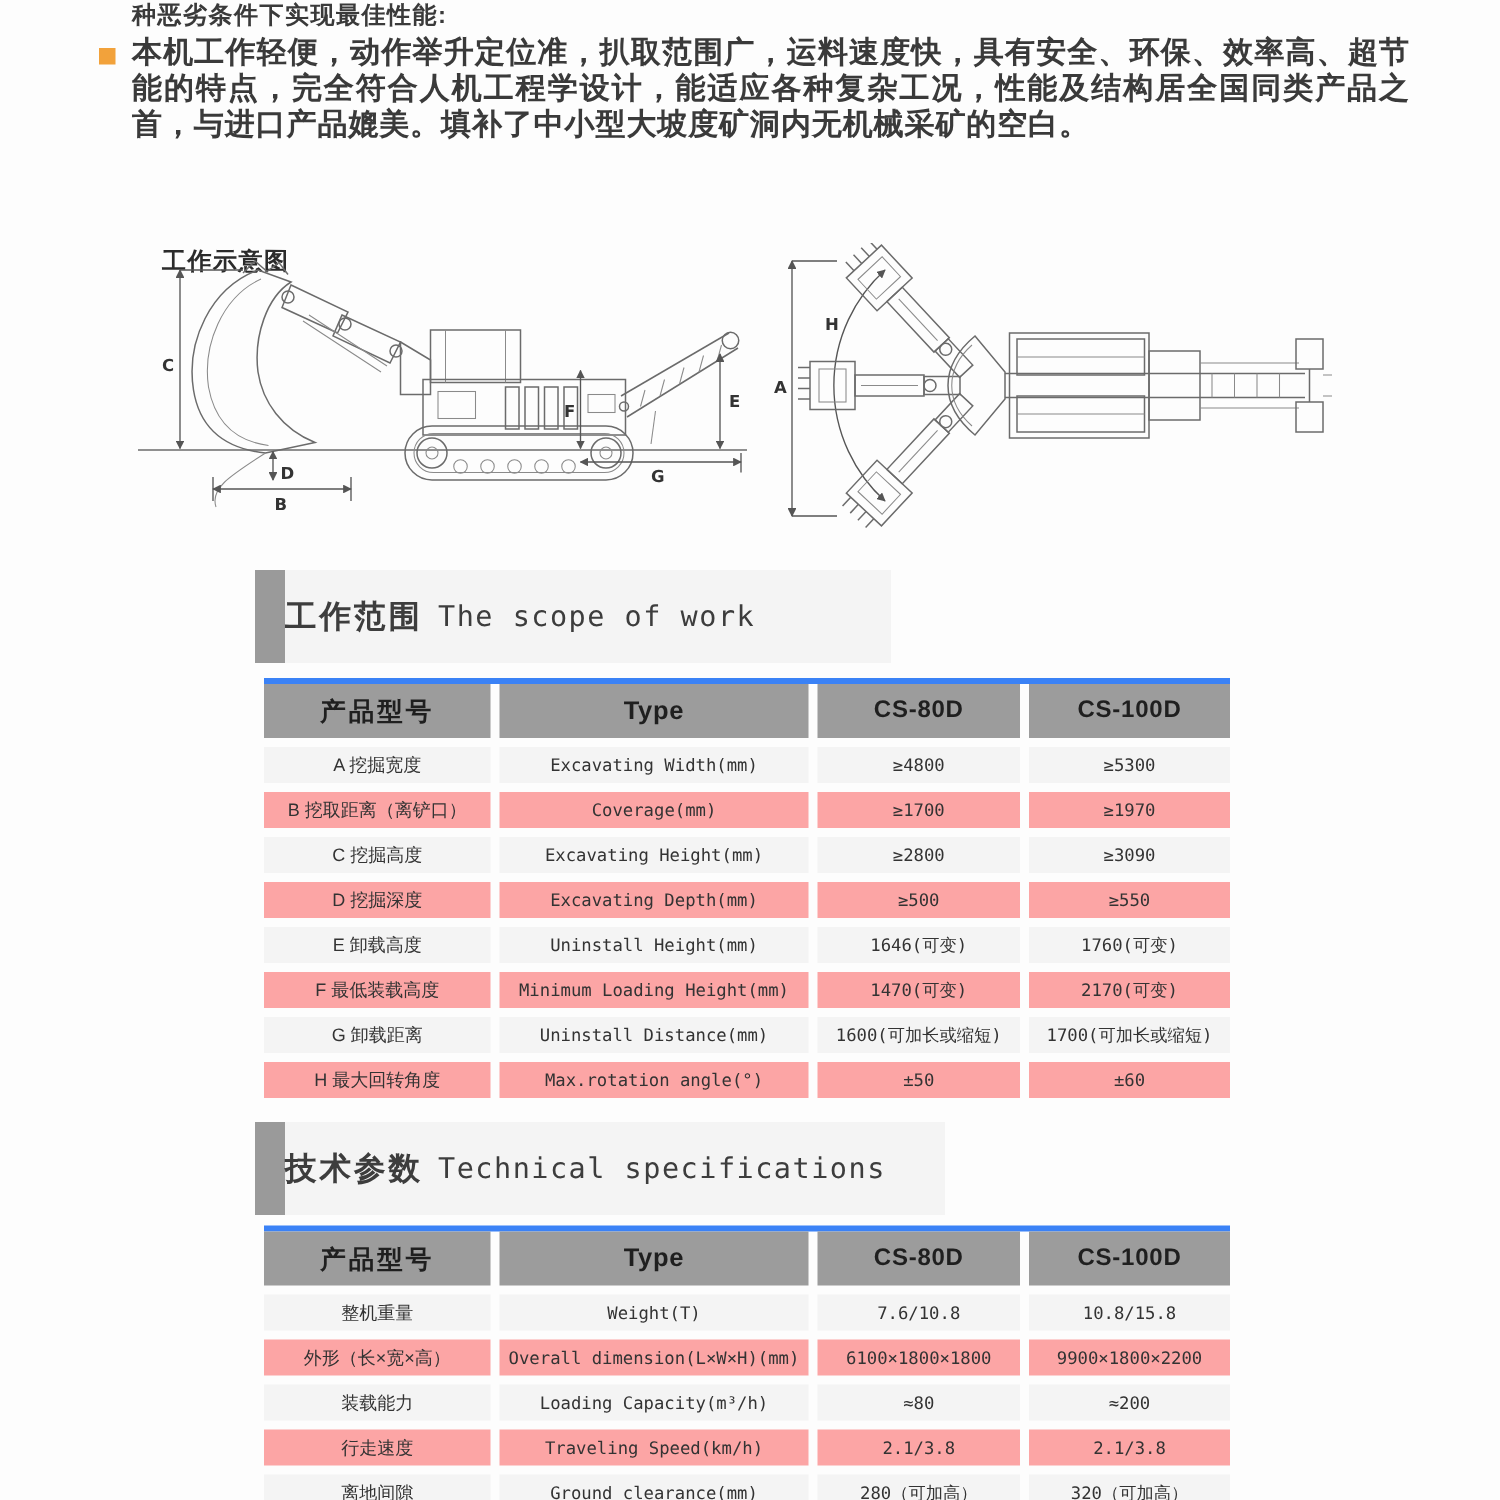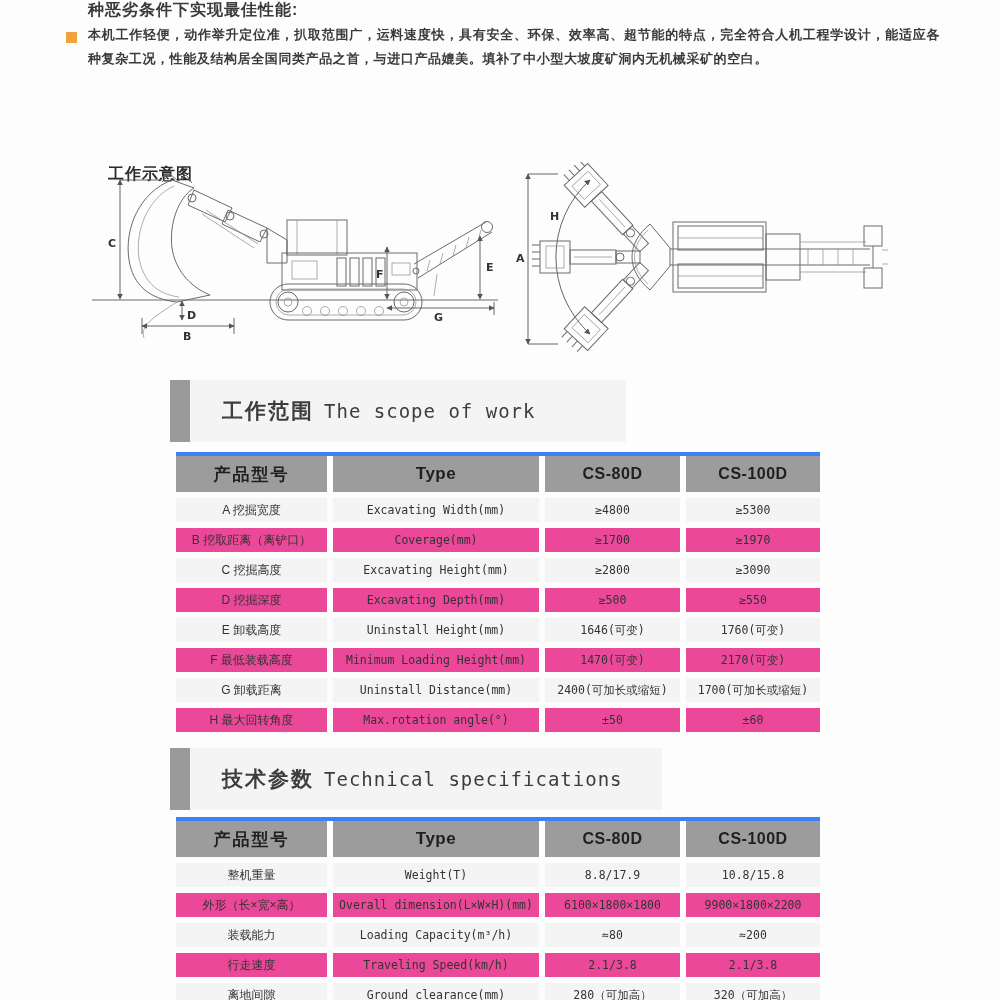--- a/index.html
+++ b/index.html
@@ -2,55 +2,55 @@
 <html><head>
 <meta charset="utf-8">
 <style>
   html,body{margin:0;padding:0;background:#fff;}
   .page{position:relative;width:1000px;height:1000px;background:#fdfdfd;overflow:hidden;
         font-family:"Liberation Sans",sans-serif;color:#333;}
   
   .intro-tail{position:absolute;left:88px;top:0px;width:860px;font-size:16px;font-weight:700;
               color:#3a3a3a;letter-spacing:1px;}
   .bullet-sq{position:absolute;left:66px;top:32px;width:11px;height:11px;background:#F2A23B;}
-  .bullet-par{position:absolute;left:88px;top:23px;width:852px;font-size:13px;font-weight:600;
+  .bullet-par{position:absolute;left:88px;top:23px;width:852px;font-size:20px;font-weight:600;
               color:#3a3a3a;line-height:24px;text-align:justify;letter-spacing:0.6px;}
   
   .diag-head{position:absolute;left:108px;top:136px;font-size:16px;font-weight:700;color:#2b2b2b;
              letter-spacing:1px;margin-top:28px;}
   
   .svg-wrap{position:absolute;}
   svg{display:block;}
   .ln{stroke:#6b6b6b;stroke-width:1;fill:none;}
   .lnt{stroke:#8a8a8a;stroke-width:0.7;fill:none;}
   .dim{stroke:#555;stroke-width:0.9;fill:none;}
   .dimtxt{font-family:"DejaVu Sans",sans-serif;font-size:11px;font-weight:700;fill:#333;}
   
   .section-title{position:absolute;left:170px;height:62px;display:flex;}
   .sec-bar{width:20px;background:#9a9a9a;}
-  .sec-box{width:404px;background:#f4f4f4;display:flex;align-items:center;padding-left:32px;}
+  .sec-box{width:404px;background:#f4f4f4;display:flex;align-items:center;padding-left:0;}
   .sec-cn{font-size:21px;font-weight:600;color:#3d3d3d;letter-spacing:2px;}
   .sec-en{font-size:19px;color:#3d3d3d;font-family:"DejaVu Sans Mono",monospace;margin-left:10px;
           letter-spacing:1px;}
   
   .tbl{position:absolute;left:176px;width:644px;}
   .thead{display:grid;grid-template-columns:151px 206px 135px 134px;column-gap:6px;
          border-top:4px solid #3b82f6;}
   .hcell{height:36px;background:#9c9c9c;display:flex;align-items:center;justify-content:center;
          font-weight:700;color:#1f1f1f;}
   .hcell.cn{font-size:17px;letter-spacing:2px;}
   .hcell.en{font-size:17px;letter-spacing:0.5px;}
   .hcell.model{font-size:16px;letter-spacing:0.5px;}
   .tbody{margin-top:6px;display:flex;flex-direction:column;gap:6px;}
   .trow{display:grid;grid-template-columns:151px 206px 135px 134px;column-gap:6px;height:24px;}
   .tcell{display:flex;align-items:center;justify-content:center;font-size:12px;color:#333;
          white-space:nowrap;overflow:hidden;}
   .tcell.mono{font-family:"DejaVu Sans Mono",monospace;font-size:11.5px;}
   .trow.light .tcell{background:#f4f4f4;}
-  .trow.dark .tcell{background:#ec4899;}
+  .trow.dark .tcell{background:#fca5a5;}
 </style>
 </head>
 <body>
 
 <div class="page">
 
   <div class="intro-tail">种恶劣条件下实现最佳性能:</div>
   <div class="bullet-sq"></div>
   <div class="bullet-par">本机工作轻便，动作举升定位准，扒取范围广，运料速度快，具有安全、环保、效率高、超节能的特点，完全符合人机工程学设计，能适应各种复杂工况，性能及结构居全国同类产品之首，与进口产品媲美。填补了中小型大坡度矿洞内无机械采矿的空白。</div>
 
@@ -243,21 +243,21 @@
       </div>
       <div class="trow dark">
         <div class="tcell">F 最低装载高度</div>
         <div class="tcell mono">Minimum Loading Height(mm)</div>
         <div class="tcell mono">1470(可变)</div>
         <div class="tcell mono">2170(可变)</div>
       </div>
       <div class="trow light">
         <div class="tcell">G 卸载距离</div>
         <div class="tcell mono">Uninstall Distance(mm)</div>
-        <div class="tcell mono">2400(可加长或缩短)</div>
+        <div class="tcell mono">1600(可加长或缩短)</div>
         <div class="tcell mono">1700(可加长或缩短)</div>
       </div>
       <div class="trow dark">
         <div class="tcell">H 最大回转角度</div>
         <div class="tcell mono">Max.rotation angle(°)</div>
         <div class="tcell mono">±50</div>
         <div class="tcell mono">±60</div>
       </div>
     </div>
   </div>
@@ -274,21 +274,21 @@
     <div class="thead">
       <div class="hcell cn">产品型号</div>
       <div class="hcell en">Type</div>
       <div class="hcell model">CS-80D</div>
       <div class="hcell model">CS-100D</div>
     </div>
     <div class="tbody">
       <div class="trow light">
         <div class="tcell">整机重量</div>
         <div class="tcell mono">Weight(T)</div>
-        <div class="tcell mono">8.8/17.9</div>
+        <div class="tcell mono">7.6/10.8</div>
         <div class="tcell mono">10.8/15.8</div>
       </div>
       <div class="trow dark">
         <div class="tcell">外形（长×宽×高）</div>
         <div class="tcell mono">Overall dimension(L×W×H)(mm)</div>
         <div class="tcell mono">6100×1800×1800</div>
         <div class="tcell mono">9900×1800×2200</div>
       </div>
       <div class="trow light">
         <div class="tcell">装载能力</div>

